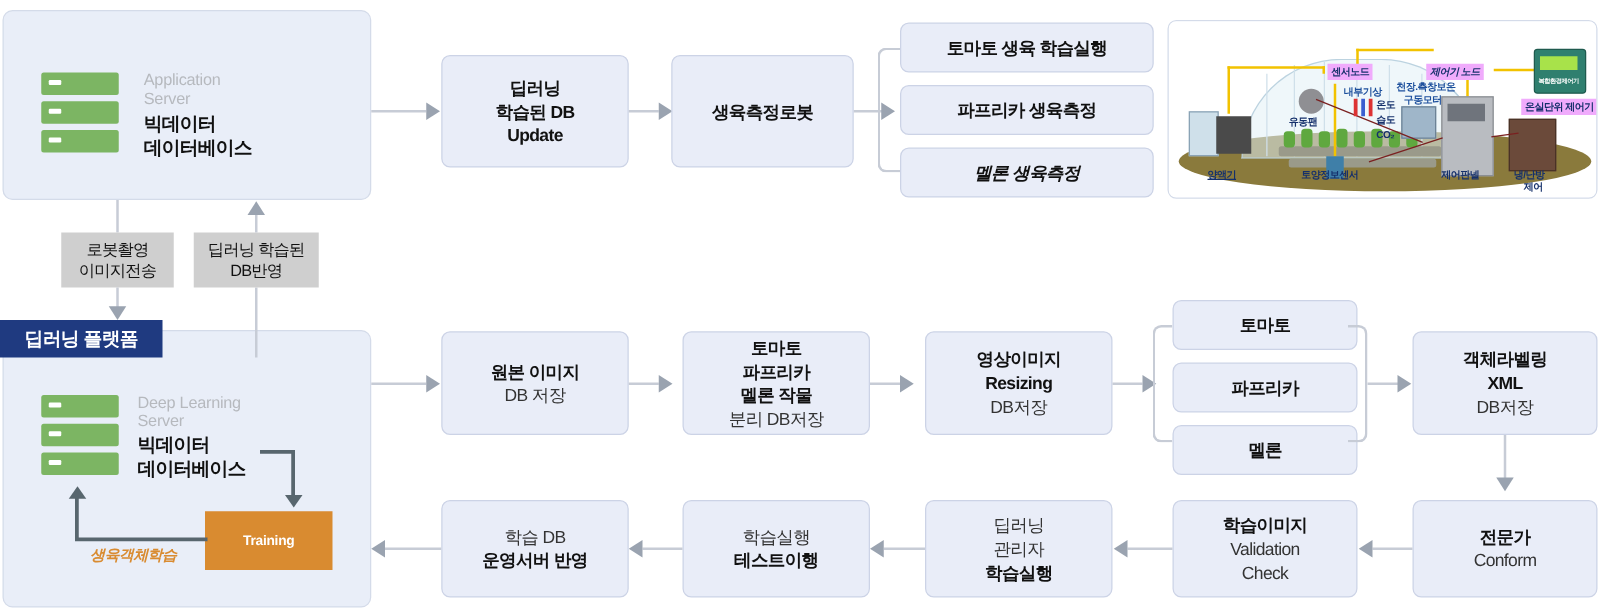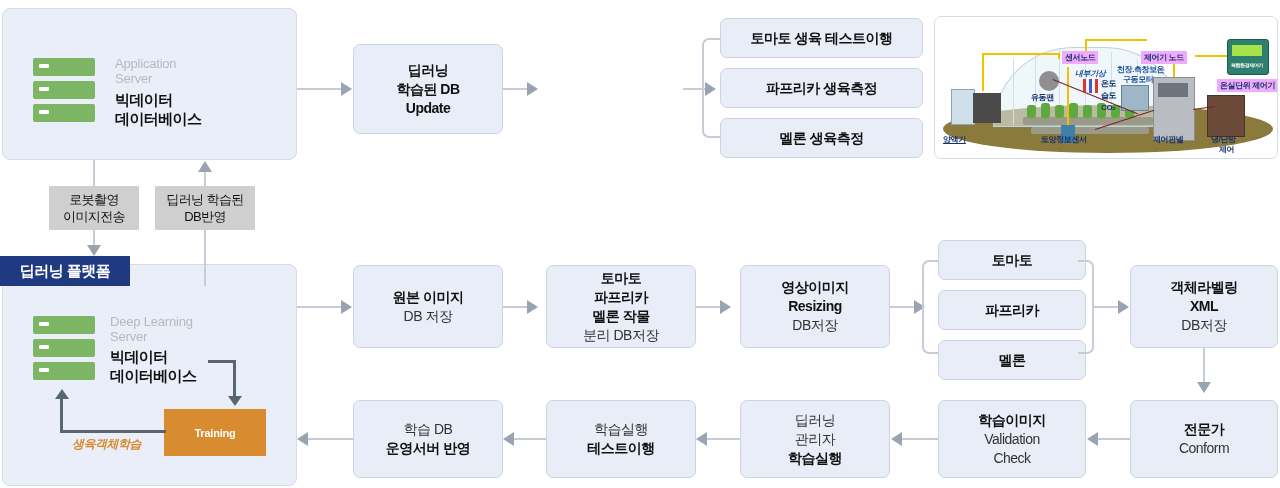--- a/index.html
+++ b/index.html
@@ -151,33 +151,36 @@
     <div>
       <div class="b">딥러닝</div>
       <div class="b">학습된 DB</div>
       <div class="b">Update</div>
     </div>
   </div>
 
   <div class="abs hline" style="left:503px;top:88px;width:24px;height:2px;"></div>
   <div class="abs arrow-r" style="left:527px;top:82px;"></div>
 
+  <div class="abs pbox" style="left:537px;top:44px;width:146px;height:90px;">
+    <div class="b">생육측정로봇</div>
+  </div>
 
   <div class="abs hline" style="left:683px;top:88px;width:24px;height:2px;"></div>
   <div class="abs arrow-r" style="left:705px;top:82px;"></div>
 
   <div class="abs bracket" style="left:702px;top:38px;width:18px;height:100px;"></div>
 
   <div class="abs pbox" style="left:720px;top:18px;width:203px;height:40px;">
-    <div class="b">토마토 생육 테스트이행</div>
+    <div class="b">토마토 생육 학습실행</div>
   </div>
   <div class="abs pbox" style="left:720px;top:68px;width:203px;height:40px;">
     <div class="b">파프리카 생육측정</div>
   </div>
-  <div class="abs pbox" style="left:720px;top:118px;width:203px;height:40px;">
+  <div class="abs pbox" style="left:720px;top:118px;width:203px;height:40px;font-style:italic;">
     <div class="b">멜론 생육측정</div>
   </div>
 
   <div class="abs ghpanel" style="left:934px;top:16px;width:344px;height:143px;">
     <div class="gh-sky"></div>
 
     <div class="gh-ground" style="left:8px;top:88px;width:330px;height:48px;"></div>
 
     <div class="gh-dome" style="left:58px;top:30px;width:190px;height:78px;"></div>
     <div class="gh-rib" style="left:78px;top:42px;height:66px;"></div>
@@ -224,31 +227,31 @@
 
     <div class="gh-rline" style="left:118px;top:62px;width:92px;transform:rotate(22deg);"></div>
     <div class="gh-rline" style="left:160px;top:112px;width:62px;transform:rotate(-18deg);"></div>
     <div class="gh-rline" style="left:258px;top:92px;width:22px;transform:rotate(-8deg);"></div>
 
     <div class="gh-box" style="left:148px;top:62px;width:3px;height:14px;background:#d33;"></div>
     <div class="gh-box" style="left:154px;top:62px;width:3px;height:14px;background:#3a5fd0;"></div>
     <div class="gh-box" style="left:160px;top:62px;width:3px;height:14px;background:#d33;"></div>
 
     <div class="gh-tag" style="left:127px;top:34px;">센서노드</div>
-    <div class="gh-tag" style="left:206px;top:34px;">제어기 노드</div>
+    <div class="gh-tag" style="left:206px;top:34px;font-style:italic;">제어기 노드</div>
     <div class="gh-tag" style="left:282px;top:62px;">온실단위 제어기</div>
 
-    <div class="gh-txt blue" style="left:140px;top:52px;font-style:italic;">내부기상</div>
+    <div class="gh-txt blue" style="left:140px;top:52px;">내부기상</div>
     <div class="gh-txt" style="left:166px;top:62px;">온도</div>
     <div class="gh-txt" style="left:166px;top:74px;">습도</div>
     <div class="gh-txt" style="left:166px;top:86px;">CO₂</div>
     <div class="gh-txt blue" style="left:182px;top:48px;">천장.측창보온</div>
     <div class="gh-txt blue" style="left:188px;top:58px;">구동모터</div>
     <div class="gh-txt" style="left:96px;top:76px;">유동팬</div>
-    <div class="gh-txt" style="left:8px;top:118px;text-decoration:underline;">양액기</div>
+    <div class="gh-txt" style="left:31px;top:118px;text-decoration:underline;">양액기</div>
     <div class="gh-txt" style="left:106px;top:118px;">토양정보센서</div>
     <div class="gh-txt" style="left:218px;top:118px;">제어판넬</div>
     <div class="gh-txt" style="left:276px;top:118px;">냉/난방</div>
     <div class="gh-txt" style="left:284px;top:128px;">제어</div>
   </div>
 
   <div class="abs hline" style="left:297px;top:306px;width:44px;height:2px;"></div>
   <div class="abs arrow-r" style="left:341px;top:300px;"></div>
 
   <div class="abs pbox" style="left:353px;top:265px;width:150px;height:83px;">

